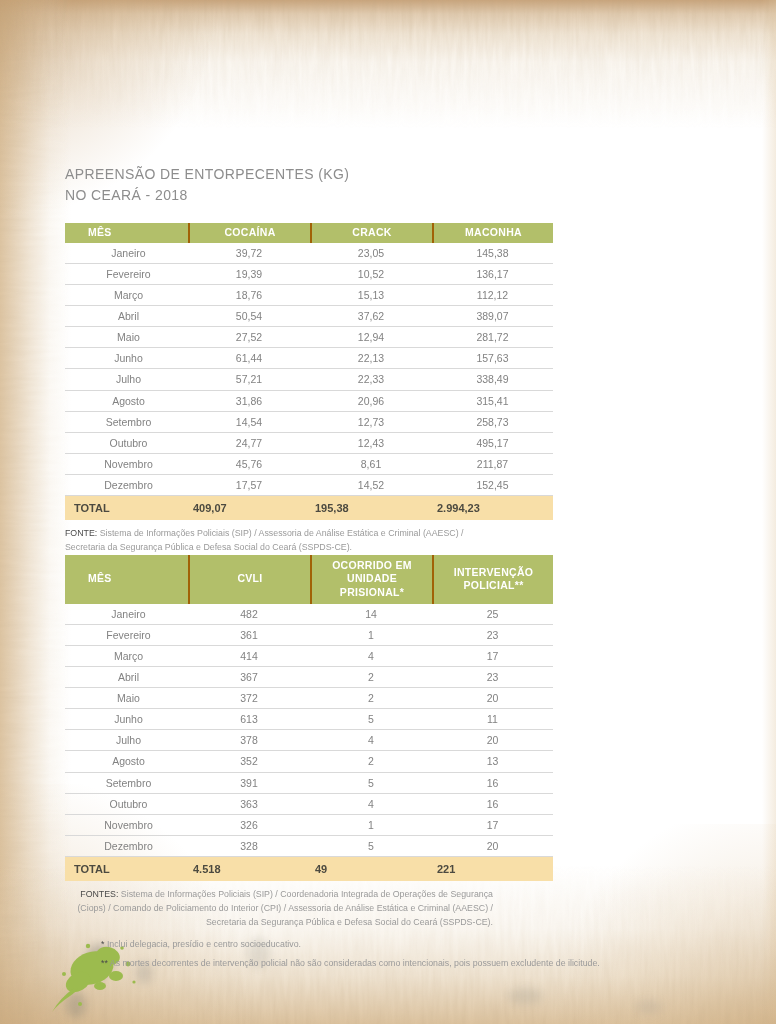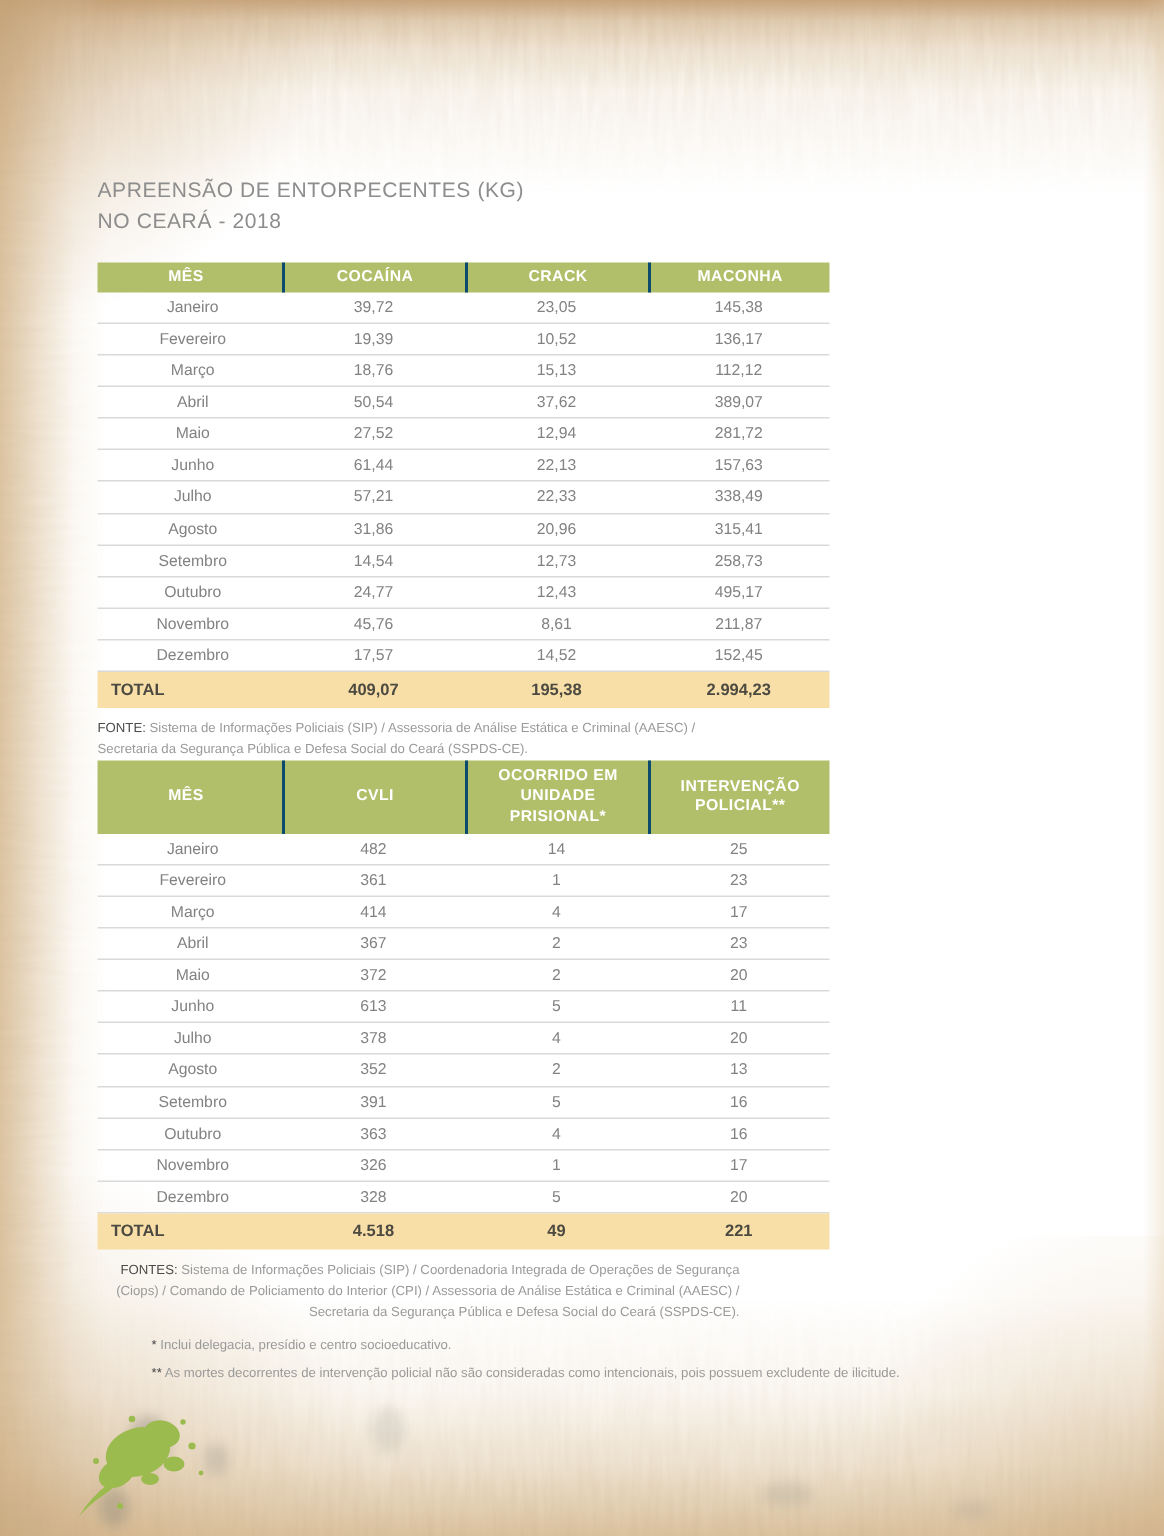--- a/index.html
+++ b/index.html
@@ -56,45 +56,45 @@
   .sm5 { left:508px; top:988px;  width:34px; height:16px; background:rgba(140,138,130,0.20); }
   .sm6 { left:636px; top:1000px; width:26px; height:14px; background:rgba(150,146,138,0.18); }
   .grain-svg { position:absolute; left:0; top:0; pointer-events:none; }
   .splatter-svg { position:absolute; left:30px; top:928px; pointer-events:none; }
 
   
   .content { position:relative; padding:116px 0 0 65px; width:553px; }
 
   .section-title {
     font-size:14px; line-height:1.5; color:#8d8d8d;
-    letter-spacing:0.4px; font-weight:normal;
+    letter-spacing:0.4px; font-weight:normal;margin-top:48px;
   }
   .t1-title { margin-bottom:17px; }
   .t2-title { margin-top:28px; margin-bottom:11px; }
 
   table { width:488px; border-collapse:separate; border-spacing:0; table-layout:fixed; }
   col.c1 { width:123px; } col.c2 { width:122px; } col.c3 { width:122px; } col.c4 { width:121px; }
 
   thead th {
     background:#b2bf6a; color:#ffffff; font-size:10.5px; font-weight:bold;
     letter-spacing:0.3px; text-align:center; vertical-align:middle;
-    padding:4px 5px; line-height:1.3; border-left:2px solid #0c4a6e;
-  }
-  thead th:first-child { text-align:center; padding-left:0; border-left:none; }
+    padding:4px 5px; line-height:1.3; border-left:2px solid #a16207;
+  }
+  thead th:first-child { text-align:left; padding-left:23px; border-left:none; }
   .t1 thead th { padding-top:3px; padding-bottom:3px; }
 
   tbody td {
     font-size:10.5px; color:#828282; text-align:center;
     padding:4px 5px 3px; border-bottom:1px solid #d9d9d9; line-height:1.25;
   }
   tbody td:first-child { text-align:center; padding-left:9px; }
 
   tfoot td {
     background:#f8dfa8; color:#4c4a40; font-weight:bold; font-size:11px;
-    text-align:center; padding:5px 5px 5px; line-height:1.3;
+    padding:5px 5px 5px; line-height:1.3;
   }
   tfoot td:first-child { text-align:left; padding-left:9px; }
 
   .source {
     margin-top:7px; width:402px; font-size:8.8px; line-height:1.55; color:#9a9a9a;
   }
   .source-wide { width:428px;text-align:right; }
   .source b, .note b { color:#4a4a4a; font-weight:normal; }
   .note { margin-top:6px; width:680px; font-size:8.8px; line-height:1.5; color:#9a9a9a;margin-left:36px; }
   .note-first { margin-top:9px; }

